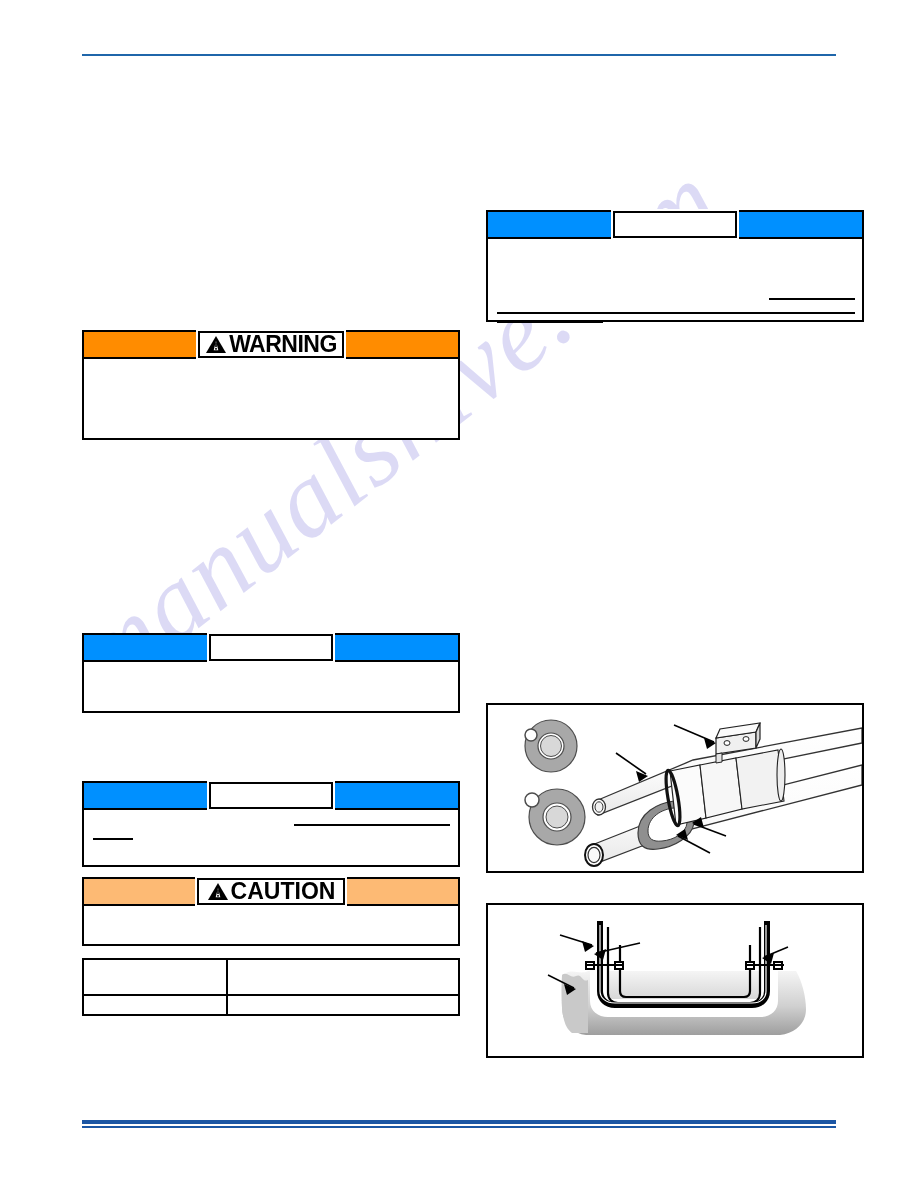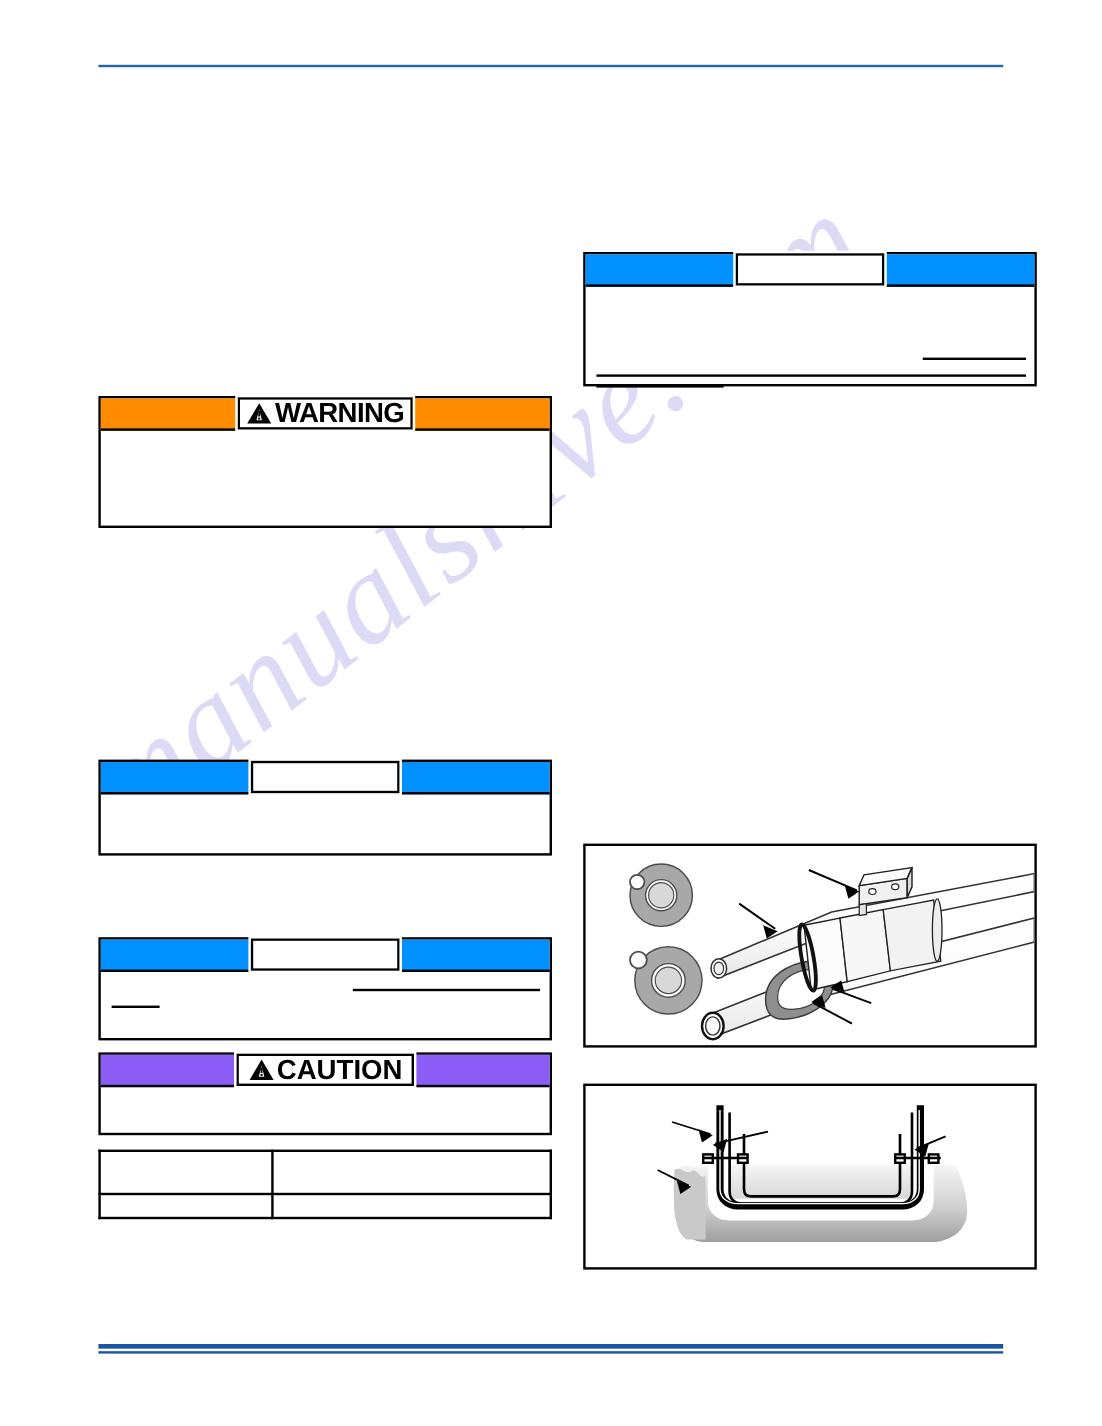--- a/index.html
+++ b/index.html
@@ -89,21 +89,21 @@
   .alert-head {
     position: relative;
     height: 27px;
     display: flex;
     align-items: center;
     justify-content: center;
     border-bottom: 2px solid #000000;
     box-sizing: border-box;
   }
   .alert-head.warning { background: #ff8c00; }
-  .alert-head.caution { background: #8b5cf6; }
+  .alert-head.caution { background: #fdba74; }
   .alert-head.notice  { background: #0090ff; }
 
   .alert-label {
     background: #ffffff;
     border: 2px solid #000000;
     box-sizing: border-box;
     display: flex;
     align-items: center;
     justify-content: center;
     gap: 2px;

